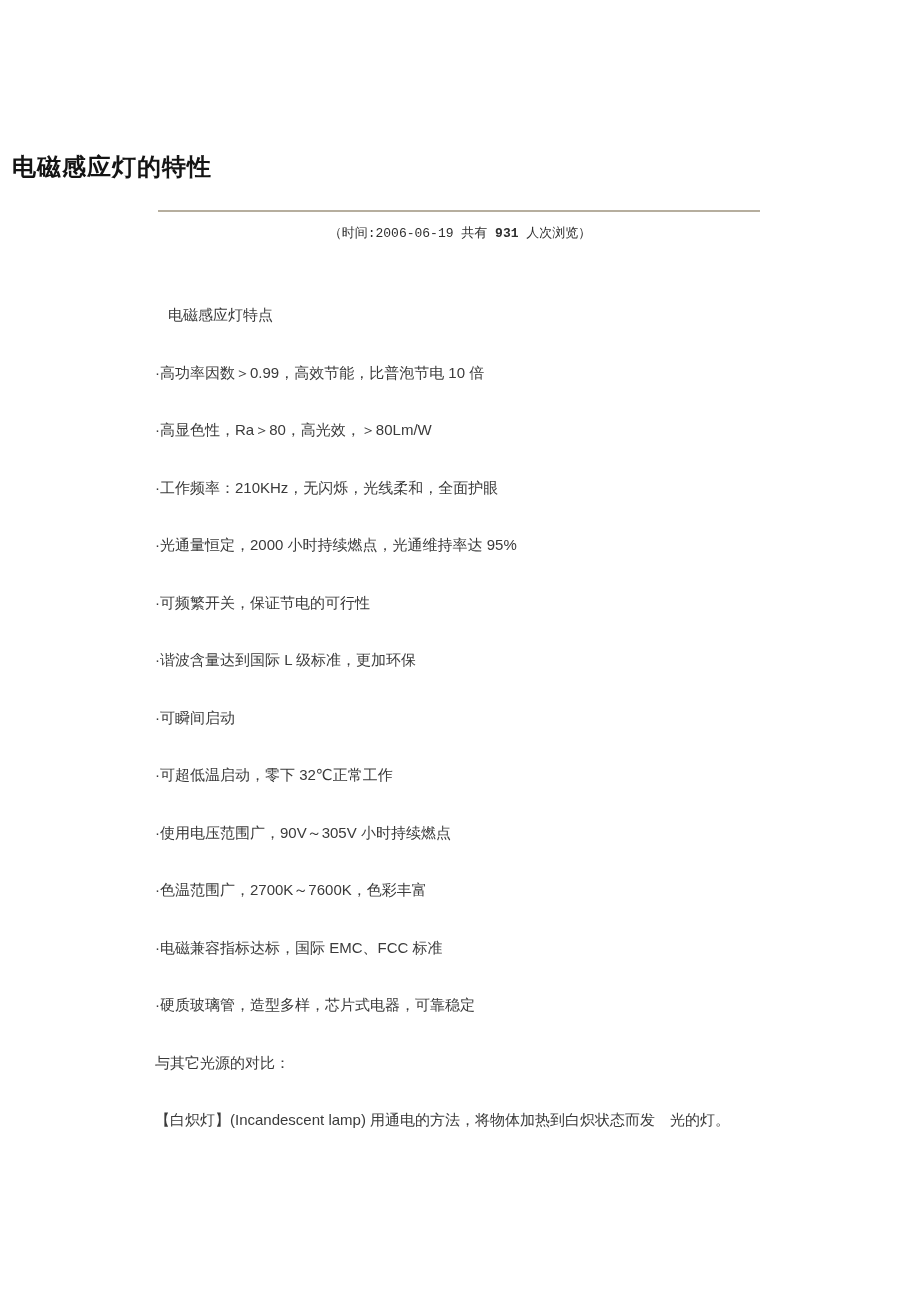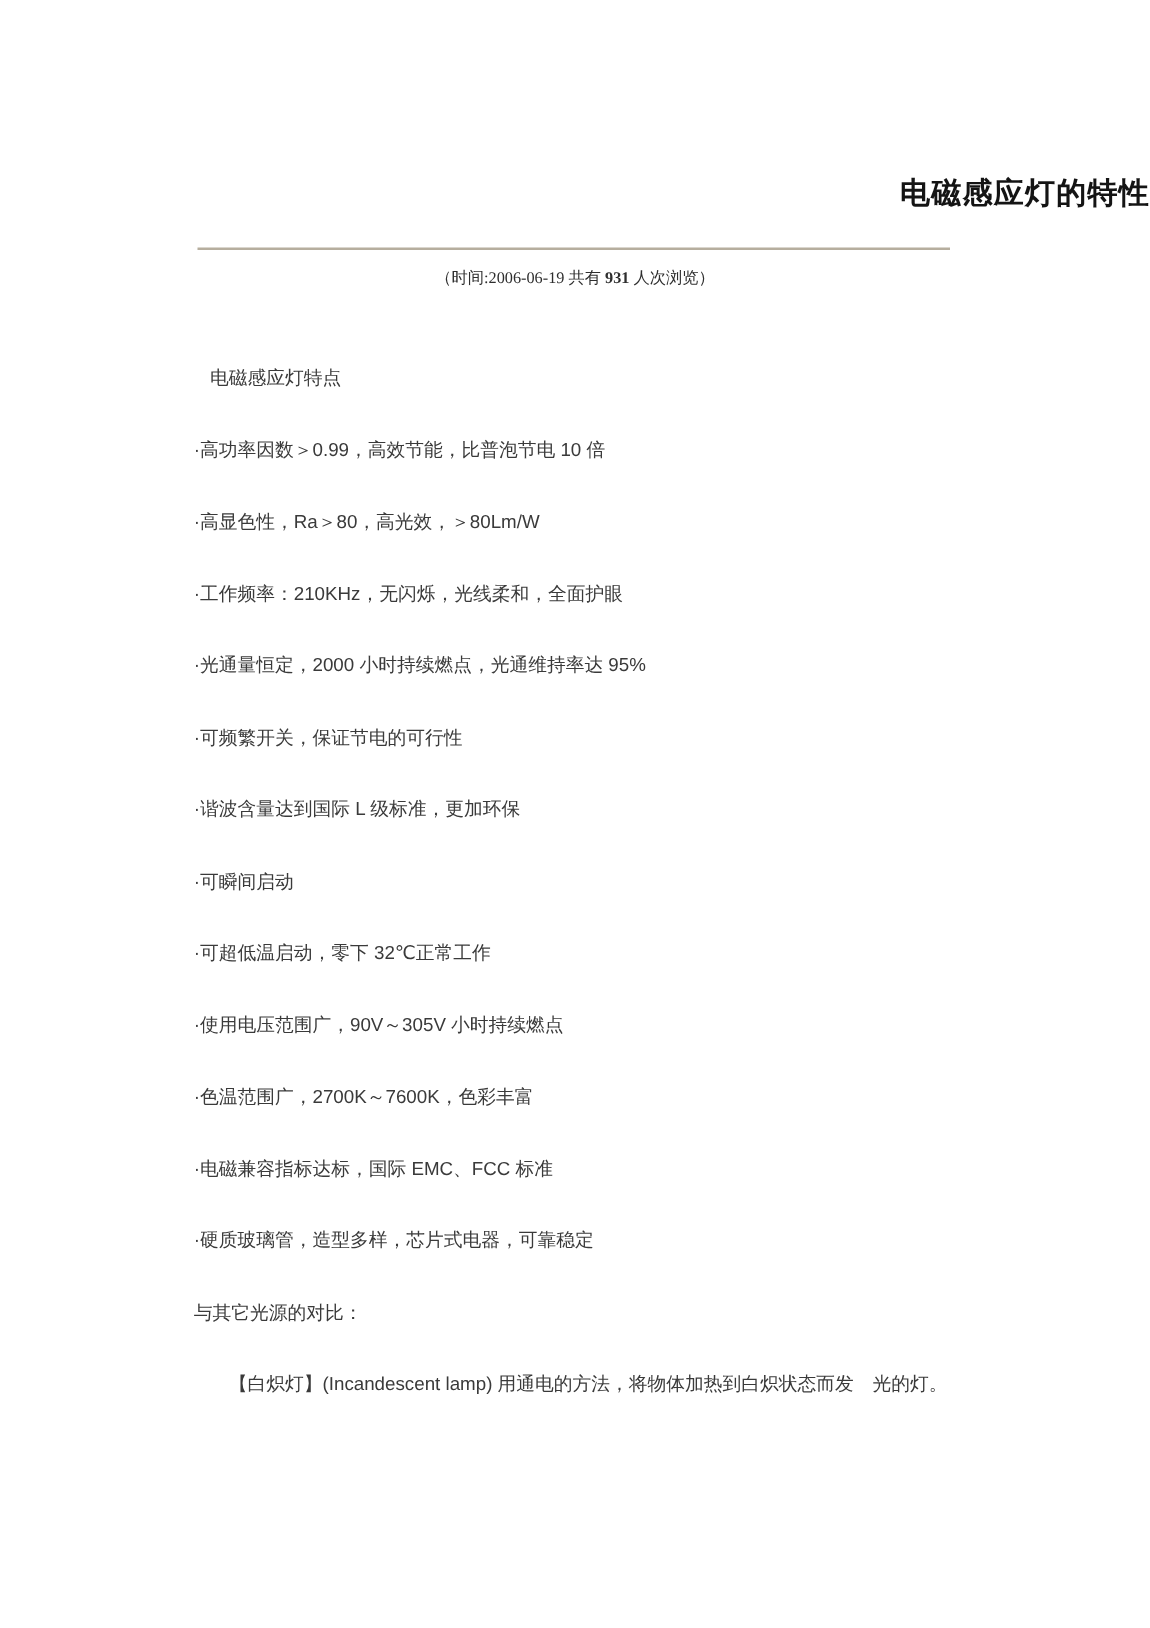--- a/index.html
+++ b/index.html
@@ -10,55 +10,55 @@
   .page {
     position: relative;
     width: 920px;
     height: 1302px;
     background: #ffffff;
     overflow: hidden;
     font-family: "Liberation Sans", "DejaVu Sans", sans-serif;
     color: #3a3a3a;
   }
   .doc-title {
-    margin: 0;
+    margin: 12px;
     padding-top: 141px;
-    text-align: right;
+    text-align: left;
     font-family: "Liberation Serif", "DejaVu Serif", serif;
     font-size: 24px;
     line-height: 28px;
     font-weight: bold;
     letter-spacing: 1px;
     color: #141414;
   }
   .rule {
     margin: 29px 160px 0 158px;
     border: none;
     border-top: 2px solid #b6ae9e;
     height: 0;
   }
   .meta {
     margin: 14px 0 0 0;
     text-align: center;
-    font-family: Liberation Serif, serif;
+    font-family: Liberation Mono, monospace;
     font-size: 13px;
     line-height: 16px;
     color: #2e2e2e;
   }
   .meta b { font-weight: bold; }
   .article-body {
     margin: 63px 150px 0 155px;
   }
   .line {
     margin: 0 0 37.5px 0;
     font-size: 15px;
     line-height: 20px;
     color: #3a3a3a;
   }
-  .line:last-child { margin-bottom: 0; margin-left: 28px; }
+  .line:last-child { margin-bottom: 0; }
   .indent { padding-left: 13px; }
 </style>
 </head>
 <body>
 
 <div class="page">
 
   <h1 class="doc-title">电磁感应灯的特性</h1>
 
   <div class="rule"></div>

